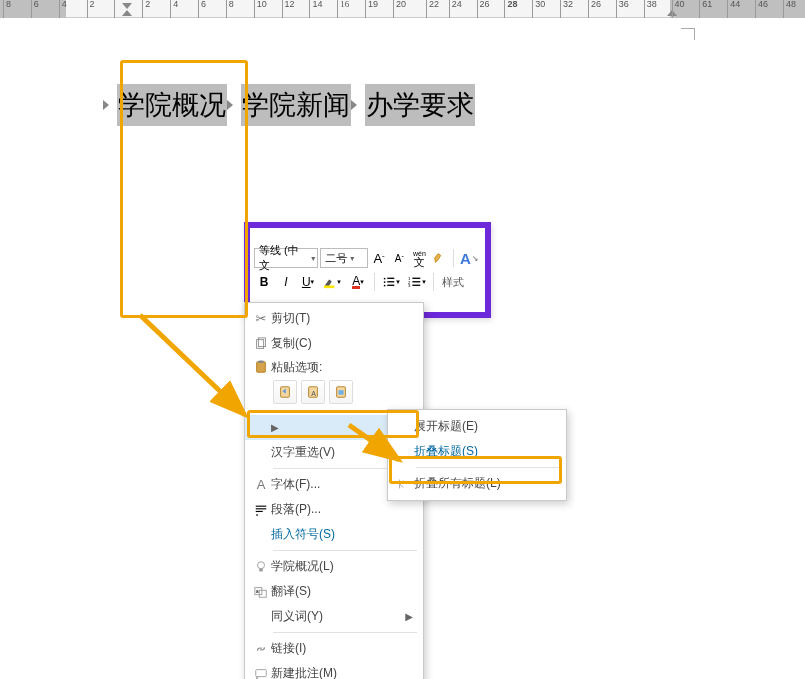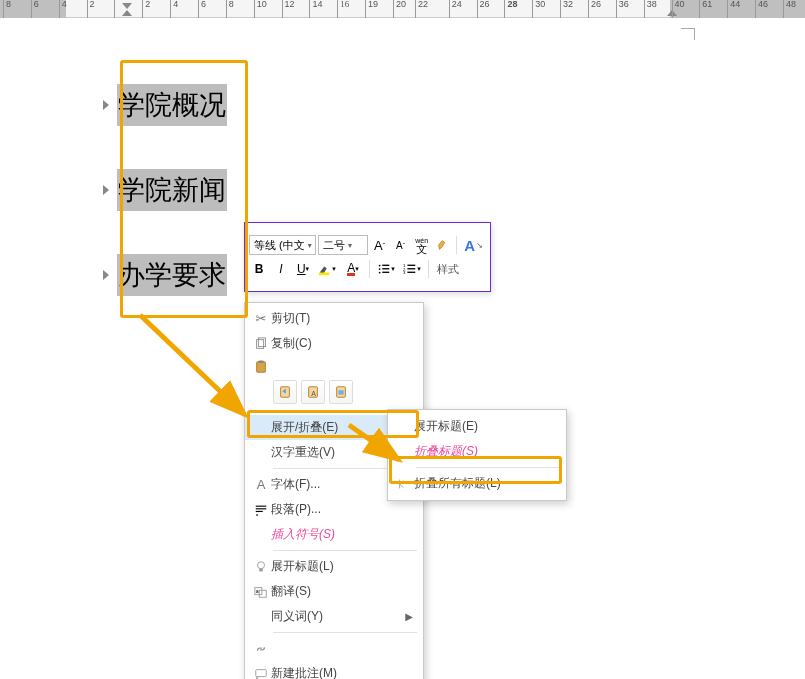--- a/index.html
+++ b/index.html
@@ -58,21 +58,21 @@
   .corner-mark {
     position: absolute;
     width: 14px; height: 12px;
     top: 28px; right: 110px;
     border-top: 1px solid #aaa;
     border-right: 1px solid #aaa;
   }
   .doc-content {
     position: absolute;
     left: 103px; top: 62px;
-    display: flex; flex-direction: column;
+    display: flex; flex-direction: row;
   }
   .sel-box {
     position: absolute;
     left: 120px; top: 60px;
     width: 128px; height: 258px;
     border: 3px solid #f0a500;
     border-radius: 3px;
     pointer-events: none;
     z-index: 4;
   }
@@ -100,23 +100,23 @@
     position: absolute;
     left: 130px; top: 305px;
     z-index: 5;
   }
   
   .mini-toolbar {
     position: absolute;
     left: 244px; top: 222px;
     width: 247px;
     background: #fff;
-    border: 1px solid #6d28d9;
+    border: 6px solid #6d28d9;
     box-shadow: 1px 2px 6px rgba(0,0,0,.15);
-    padding: 10px 4px;
+    padding: 18px 4px;
     z-index: 2;
   }
   .mt-row { display: flex; align-items: center; gap: 2px; height: 24px; }
   .mt-combo {
     border: 1px solid #bcbcbc;
     height: 20px;
     font-size: 11px;
     display: flex; align-items: center;
     padding: 0 2px 0 4px;
     gap: 3px;
@@ -144,21 +144,21 @@
     z-index: 3;
   }
   .ctx-main { left: 244px; top: 302px; }
   .ctx-sub  { left: 387px; top: 409px; width: 180px; padding: 4px 0; }
   .ctx-item {
     display: flex; align-items: center;
     height: 25px;
     padding: 0 10px 0 6px;
     position: relative;
   }
-  .ctx-item.disabled { color: #ec4899; font-style: italic; }
+  .ctx-item.disabled { color: #0369a1; }
   .ctx-icon {
     width: 20px;
     display: inline-flex; justify-content: center;
     color: #777;
     font-size: 13px;
   }
   .ctx-label { flex: 1; white-space: nowrap; }
   .ctx-arrow { font-size: 10px; color: #666; }
   .ctx-sep { height: 1px; background: #e2e2e2; margin: 3px 6px 3px 28px; }
   .paste-icons { display: flex; gap: 4px; padding: 2px 8px 4px 28px; }
@@ -216,21 +216,21 @@
     <div class="tick" style="left: 142.273px;">2</div>
     <div class="tick" style="left: 170.128px;">4</div>
     <div class="tick" style="left: 197.983px;">6</div>
     <div class="tick" style="left: 225.837px;">8</div>
     <div class="tick" style="left: 253.692px;">10</div>
     <div class="tick" style="left: 281.547px;">12</div>
     <div class="tick" style="left: 309.401px;">14</div>
     <div class="tick" style="left: 337.256px; font-family: Liberation Serif, serif;">16</div>
     <div class="tick" style="left: 365.111px;">19</div>
     <div class="tick" style="left: 392.965px;">20</div>
-    <div class="tick" style="left: 415px;">22</div>
+    <div class="tick" style="left: 426px;">22</div>
     <div class="tick" style="left: 448.675px;">24</div>
     <div class="tick" style="left: 476.529px;">26</div>
     <div class="tick" style="left: 504.384px; font-weight: bold;">28</div>
     <div class="tick" style="left: 532.239px;">30</div>
     <div class="tick" style="left: 560.093px;">32</div>
     <div class="tick" style="left: 587.948px;">26</div>
     <div class="tick" style="left: 615.803px;">36</div>
     <div class="tick" style="left: 643.657px;">38</div>
     <div class="tick" style="left: 671.512px;">40</div>
     <div class="tick" style="left: 699.367px;">61</div>
@@ -365,20 +365,21 @@
     </span>
     <span class="ctx-label">复制(C)</span>
   </div>
   <div class="ctx-item" style="height:22px;">
     <span class="ctx-icon">
       <svg class="glyph" viewBox="0 0 16 16">
           <rect x="3" y="2" width="10" height="12" rx="1" fill="#d6a24a" stroke="#b07a1e"></rect>
           <rect x="5" y="0.5" width="6" height="3" rx="1" fill="#888"></rect>
         </svg>
     </span>
+    <span class="ctx-label">粘贴选项:</span>
   </div>
   <div class="paste-icons">
     <span class="paste-ico">
       <svg class="glyph" viewBox="0 0 16 16">
           <rect x="3" y="2" width="10" height="12" rx="1" fill="#f3d6a0" stroke="#b07a1e"></rect>
           <path d="M5 7l4-3v6z" fill="#6a9ed4"></path>
         </svg>
     </span>
     <span class="paste-ico">
       <svg class="glyph" viewBox="0 0 16 16">
@@ -389,21 +390,20 @@
     <span class="paste-ico">
       <svg class="glyph" viewBox="0 0 16 16">
           <rect x="3" y="2" width="10" height="12" rx="1" fill="#f3d6a0" stroke="#b07a1e"></rect>
           <rect x="5" y="6" width="6" height="5" fill="#6fb0e8"></rect>
         </svg>
     </span>
   </div>
   <div class="ctx-sep"></div>
   <div class="ctx-item hl">
     <span class="ctx-icon"></span>
-    <span class="ctx-label">展开/折叠(E)</span>
     <span class="ctx-arrow">▶</span>
   </div>
   <div class="ctx-item">
     <span class="ctx-icon"></span>
     <span class="ctx-label">汉字重选(V)</span>
   </div>
   <div class="ctx-sep"></div>
   <div class="ctx-item">
     <span class="ctx-icon">A</span>
     <span class="ctx-label">字体(F)...</span>
@@ -424,21 +424,21 @@
     <span class="ctx-label">插入符号(S)</span>
   </div>
   <div class="ctx-sep"></div>
   <div class="ctx-item">
     <span class="ctx-icon">
       <svg class="glyph" viewBox="0 0 16 16">
           <circle cx="8" cy="6" r="4" fill="none" stroke="#999"></circle>
           <rect x="6" y="10" width="4" height="3" fill="#999"></rect>
         </svg>
     </span>
-    <span class="ctx-label">展开标题(L)</span>
+    <span class="ctx-label">学院概况(L)</span>
   </div>
   <div class="ctx-item">
     <span class="ctx-icon">
       <svg class="glyph" viewBox="0 0 16 16">
           <rect x="1" y="3" width="8" height="8" fill="none" stroke="#999"></rect>
           <rect x="6" y="6" width="8" height="8" fill="none" stroke="#999"></rect>
           <text x="2" y="9" font-size="6">a</text>
         </svg>
     </span>
     <span class="ctx-label">翻译(S)</span>
@@ -448,20 +448,21 @@
     <span class="ctx-label">同义词(Y)</span>
     <span class="ctx-arrow">▶</span>
   </div>
   <div class="ctx-sep"></div>
   <div class="ctx-item">
     <span class="ctx-icon">
       <svg class="glyph" viewBox="0 0 16 16">
           <path d="M4 10a3 3 0 013-3h2M12 6a3 3 0 01-3 3H7" fill="none" stroke="#999" stroke-width="1.5"></path>
         </svg>
     </span>
+    <span class="ctx-label">链接(I)</span>
   </div>
   <div class="ctx-item">
     <span class="ctx-icon">
       <svg class="glyph" viewBox="0 0 16 16">
           <rect x="2" y="3" width="12" height="8" rx="1" fill="none" stroke="#999"></rect>
           <path d="M5 11l-2 3v-3" fill="none" stroke="#999"></path>
         </svg>
     </span>
     <span class="ctx-label">新建批注(M)</span>
   </div>

